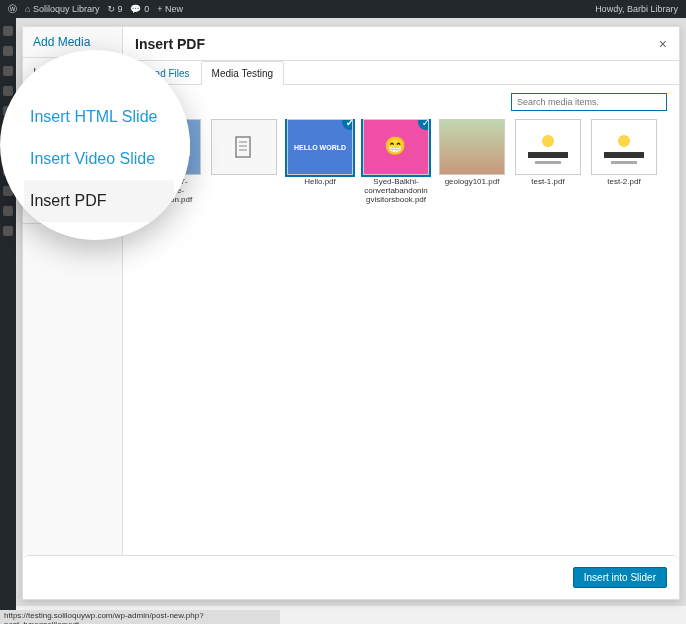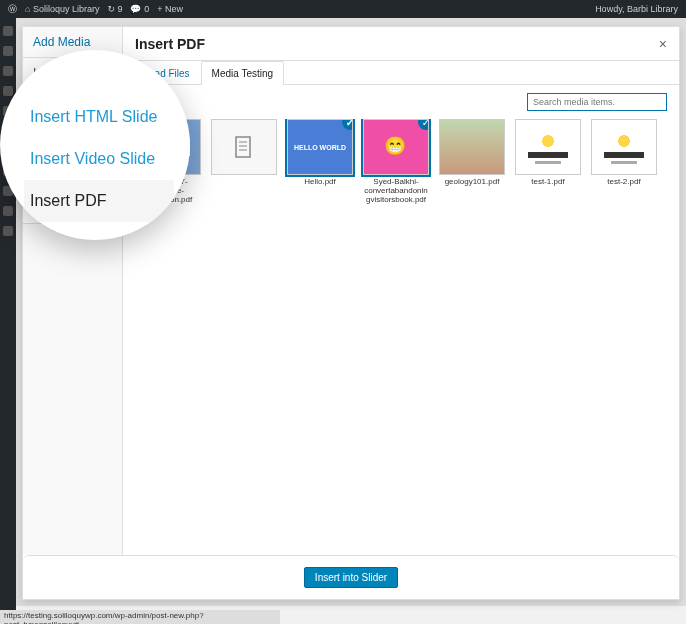--- a/index.html
+++ b/index.html
@@ -17,27 +17,27 @@
 .sidebar .item.plain { color: #444; }
 .sidebar .item.active { background: #fff;}
 .main { position: absolute; left: 100px; right: 0; top: 0; bottom: 44px; display: flex; flex-direction: column; }
 .header { display: flex; align-items: center; height: 34px; padding: 0 12px; border-bottom: 1px solid #ddd; }
 .header h1 { font-size: 14px; font-weight: 600; flex: 1; color:#222; }
 .close { font-size: 14px; color: #666; cursor: pointer; }
 .tabs { display: flex; gap: 0; border-bottom: 1px solid #ddd; font-size: 10px; padding-left: 0; }
 .tab { padding: 6px 10px; color: #0073aa; border: 1px solid transparent; border-bottom: none; margin-bottom: -1px; cursor: pointer; }
 .tab.active { border-color: #ddd; background: #fff; color: #222; border-radius: 2px 2px 0 0; }
 .toolbar { display: flex; justify-content: flex-end; padding: 8px 12px; }
-.search { width: 140px; height: 18px; font-size: 9px; border: 1px solid #0073aa; padding: 2px 5px; outline: none; color:#0073aa; }
+.search { width: 156px; height: 18px; font-size: 9px; border: 1px solid #0073aa; padding: 2px 5px; outline: none; color:#0073aa; }
 .grid { flex: 1; padding: 0 12px 8px; display: flex; flex-wrap: wrap; gap: 10px; align-content: flex-start; overflow: auto; }
 .tile { width: 66px; text-align: center; }
 .thumb { width: 66px; height: 56px; border: 1px solid #ccc; background: #fff; display: flex; align-items: center; justify-content: center; font-size: 7px; overflow: hidden; position:relative; }
 .thumb.sel { outline: 2px solid #0073aa; }
 .tile .label { font-size: 8px; color: #333; margin-top: 3px; word-wrap: break-word; line-height: 1.1; max-height: 28px; overflow: hidden; }
-.footer { position: absolute; left: 0; right: 0; bottom: 0; height: 44px; border-top: 1px solid #ddd; display: flex; align-items: center; justify-content: center; padding: 0 12px; background:#fff;border-radius:6px; }
+.footer { position: absolute; left: 0; right: 0; bottom: 0; height: 44px; border-top: 1px solid #ddd; display: flex; align-items: center; justify-content: flex-end; padding: 0 12px; background:#fff;border-radius:6px; }
 .btn { background: #0085ba; color: #fff; border: 1px solid #006799; padding: 4px 10px; font-size: 10px; cursor: pointer; border-radius: 2px; }
 .statusbar { position: absolute; left: 0; bottom: 0; height: 14px; font-size: 8px; background: #ddd; color: #333; padding: 1px 4px; width: 280px; z-index:20; }
 .magnifier { position: absolute; left: 0; top: 50px; width: 190px; height: 190px; background: #fff; border-radius: 50%; box-shadow: 0 10px 30px rgba(0,0,0,0.25); z-index: 10; overflow: hidden; }
 .magnifier .inner { position: absolute; inset: 0; padding: 28px 16px 0 24px; display:flex; flex-direction:column; justify-content:center; }
 .magnifier .row { font-size: 16px; padding: 12px 6px; color: #1e9bd6; font-weight:400; white-space:nowrap;}
 .magnifier .row.cur { color: #222; background: #f5f5f5; }
 .thumb svg { width: 24px; height: 24px; }
 .thumb.doc { background:#f7f7f7; }
 .thumb.hello { background:#4a7ed6; color:#fff; font-size:7px; font-weight:bold;}
 .thumb.pink { background:#ef4fa6; position:relative;}

